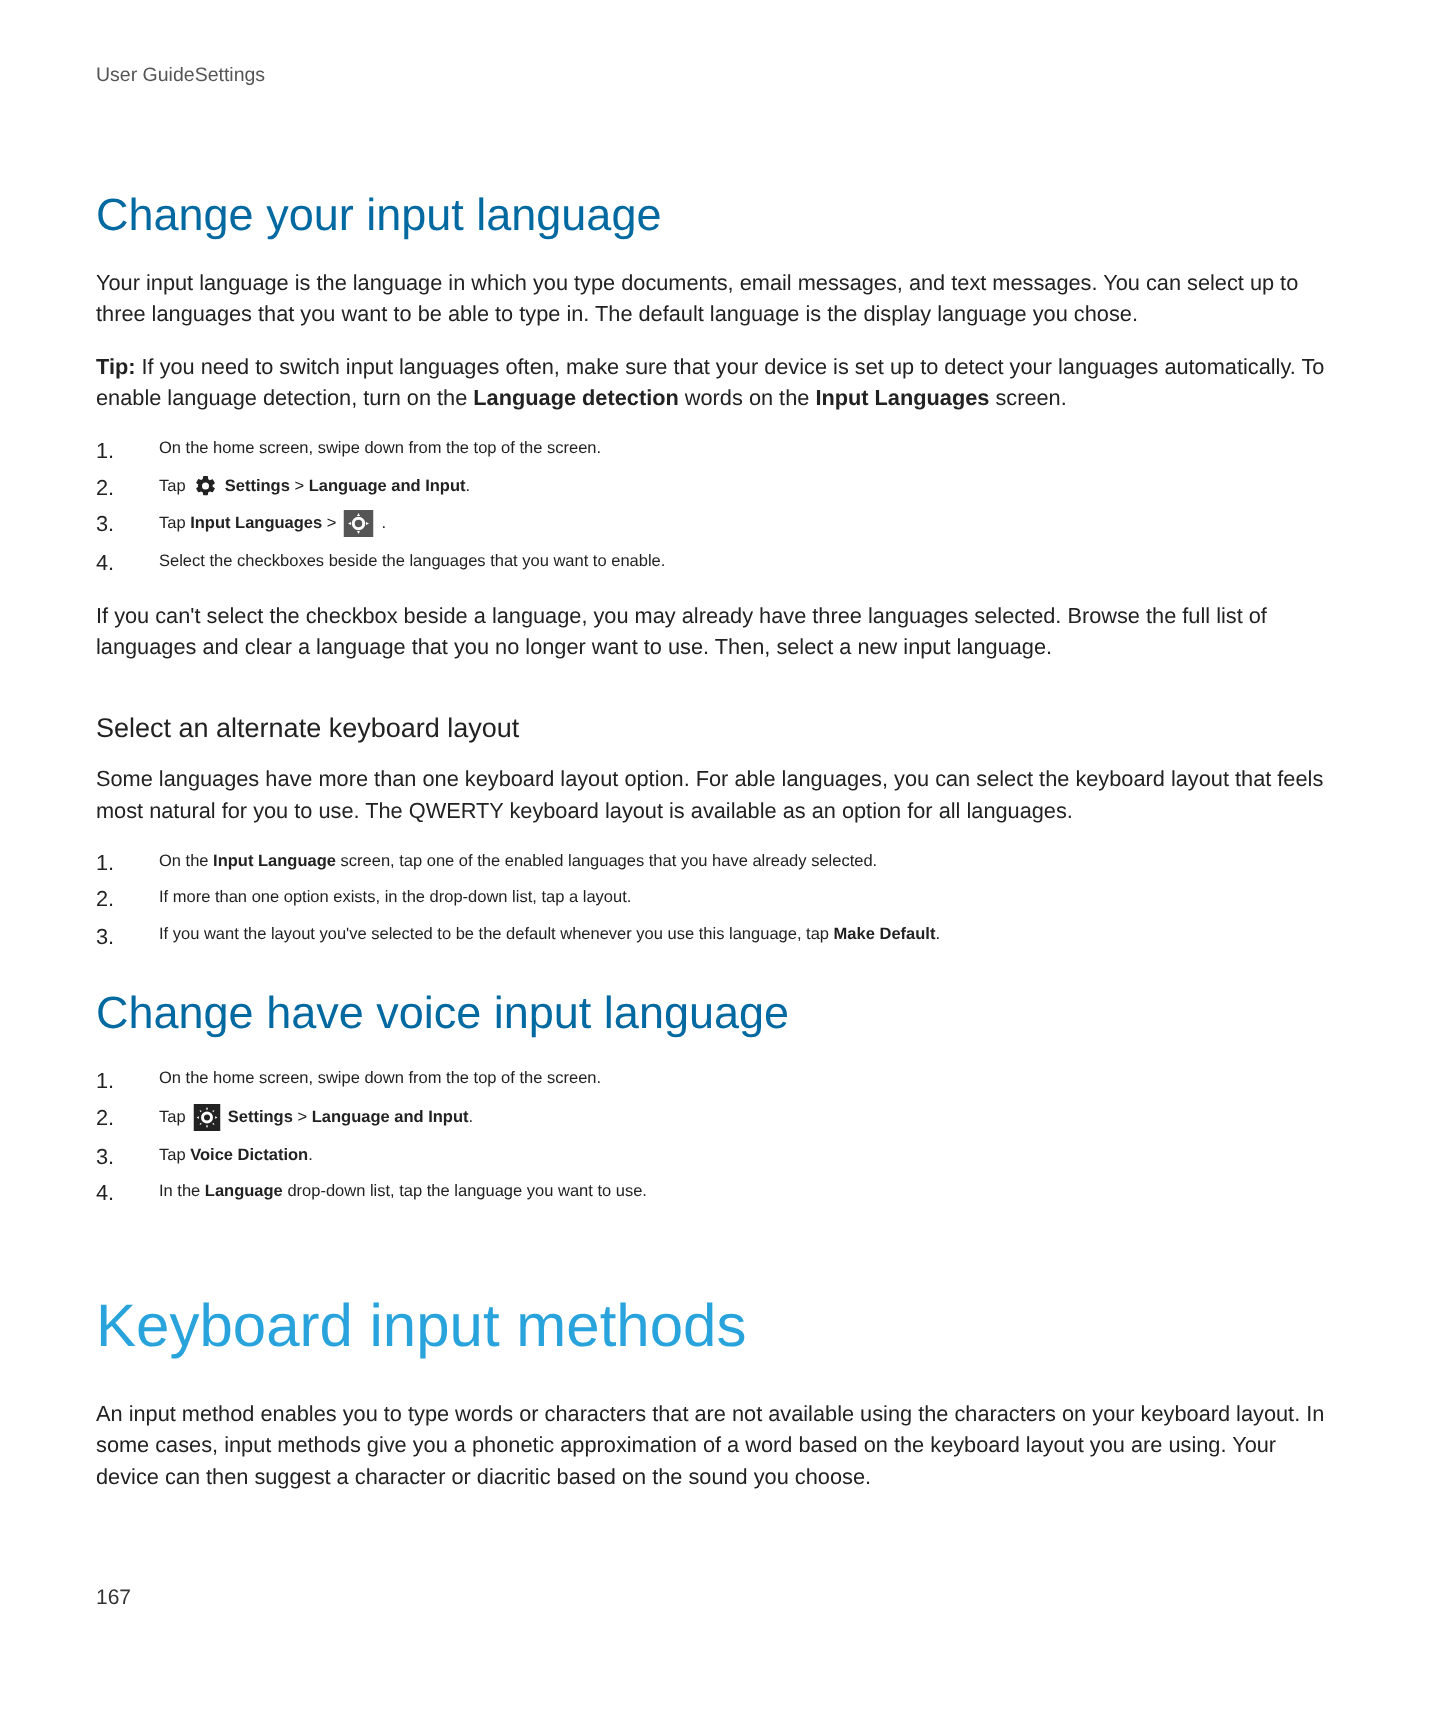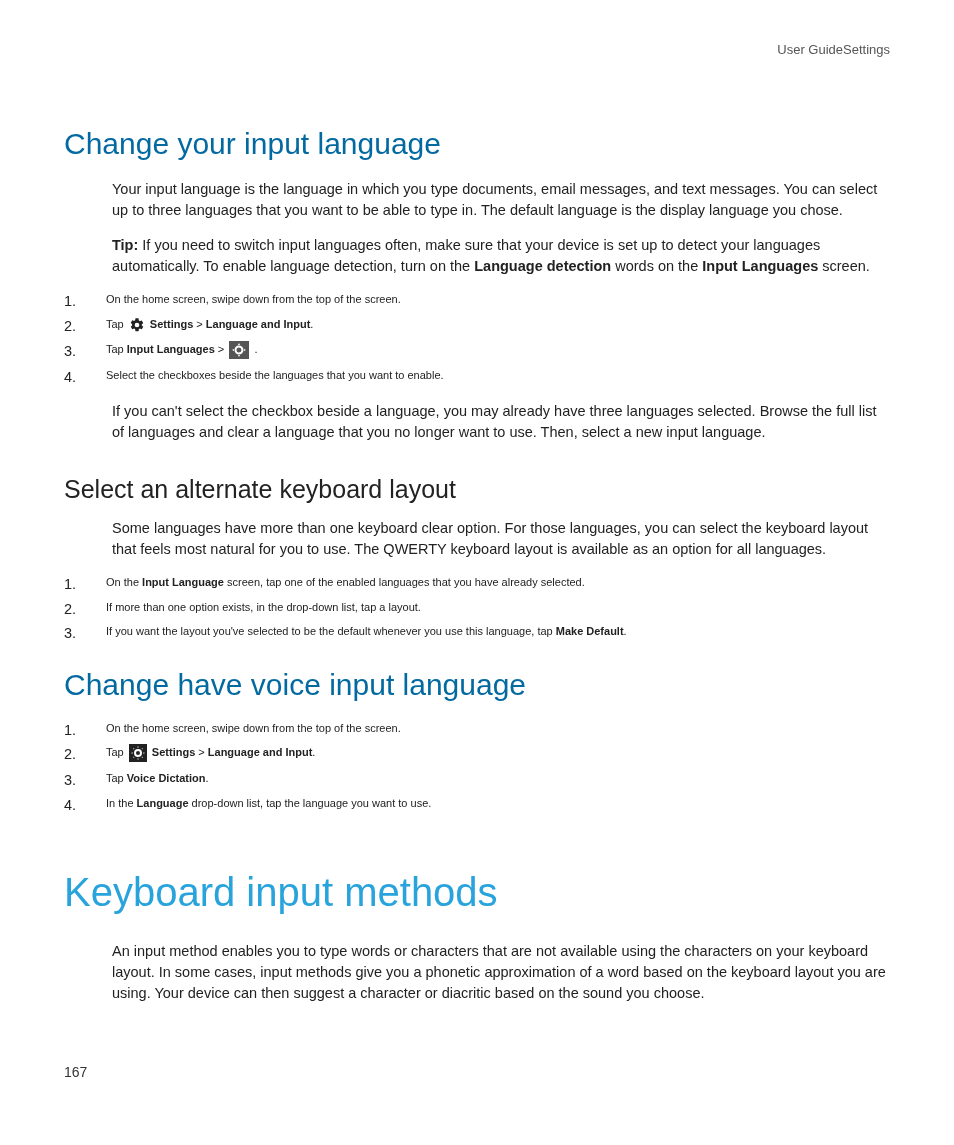--- a/index.html
+++ b/index.html
@@ -4,51 +4,50 @@
 <style>
   * { box-sizing: border-box; margin: 0; padding: 0; }
   html, body { width: 954px; background: #fff; }
   body {
     font-family: Arial, Helvetica, sans-serif;
     color: #222;
     padding: 42px 64px 42px 64px;
   }
   .topbar {
     display: flex;
-    justify-content: flex-end;
+    justify-content: flex-start;
     font-size: 13px;
     color: #555;
     margin-bottom: 70px;
   }
   h2.section {
     font-size: 30px;
     font-weight: 400;
     color: #0369a1;
     margin-top: 28px;
     margin-bottom: 18px;
   }
   h3.subsection {
-    font-size: 25px;
+    font-size: 18px;
     font-weight: 400;
     color: #222;
     margin-top: 32px;
     margin-bottom: 14px;
   }
   h1.chapter {
     font-size: 40px;
     font-weight: 400;
     color: #29a3dc;
     margin-top: 59px;
     margin-bottom: 26px;
   }
   p.body {
     font-size: 14.5px;
     line-height: 1.45;
     margin-bottom: 14px;
-    margin-left: 48px;
   }
   ol.steps {
     list-style: none;
     counter-reset: stepnum;
     margin: 10px 0 18px 0;
   }
   ol.steps > li {
     counter-increment: stepnum;
     font-size: 11px;
     line-height: 1.5;
@@ -108,21 +107,21 @@
           <path fill="#fff" d="M10 4.5a4.5 4.5 0 1 0 0 9 4.5 4.5 0 0 0 0-9zm0 7a2.5 2.5 0 1 1 0-5 2.5 2.5 0 0 1 0 5zM10 2l1 2h-2l1-2zm0 14l-1-2h2l-1 2zM3 9l2-1v2l-2-1zm14 0l-2 1v-2l2 1z"></path>
         </svg></span><span> .</span>
   </li>
   <li>Select the checkboxes beside the languages that you want to enable.</li>
 </ol>
 
 <p class="body">If you can't select the checkbox beside a language, you may already have three languages selected. Browse the full list of languages and clear a language that you no longer want to use. Then, select a new input language.</p>
 
 <h3 class="subsection">Select an alternate keyboard layout</h3>
 
-<p class="body">Some languages have more than one keyboard clear option. For those languages, you can select the keyboard layout that feels most natural for you to use. The QWERTY keyboard layout is available as an option for all languages.</p>
+<p class="body">Some languages have more than one keyboard layout option. For able languages, you can select the keyboard layout that feels most natural for you to use. The QWERTY keyboard layout is available as an option for all languages.</p>
 
 <ol class="steps">
   <li>
     <span>On the </span><b>Input Language</b><span> screen, tap one of the enabled languages that you have already selected.</span>
   </li>
   <li>If more than one option exists, in the drop-down list, tap a layout.</li>
   <li>
     <span>If you want the layout you've selected to be the default whenever you use this language, tap </span><b>Make Default</b><span>.</span>
   </li>
 </ol>

